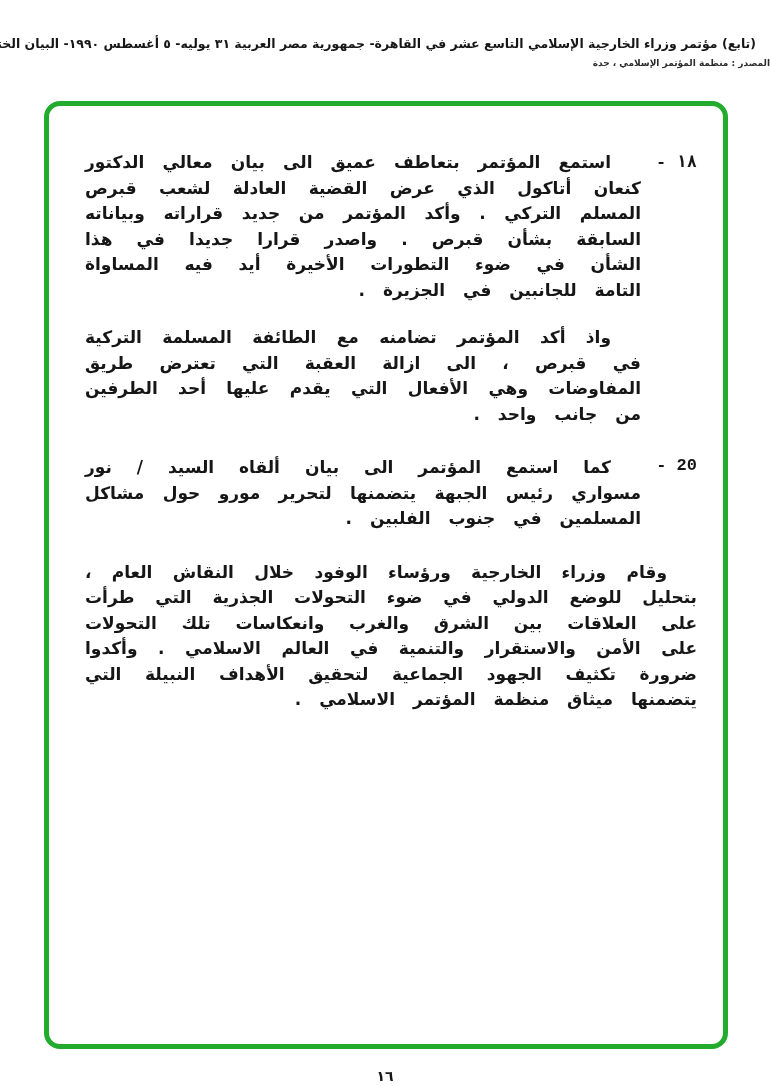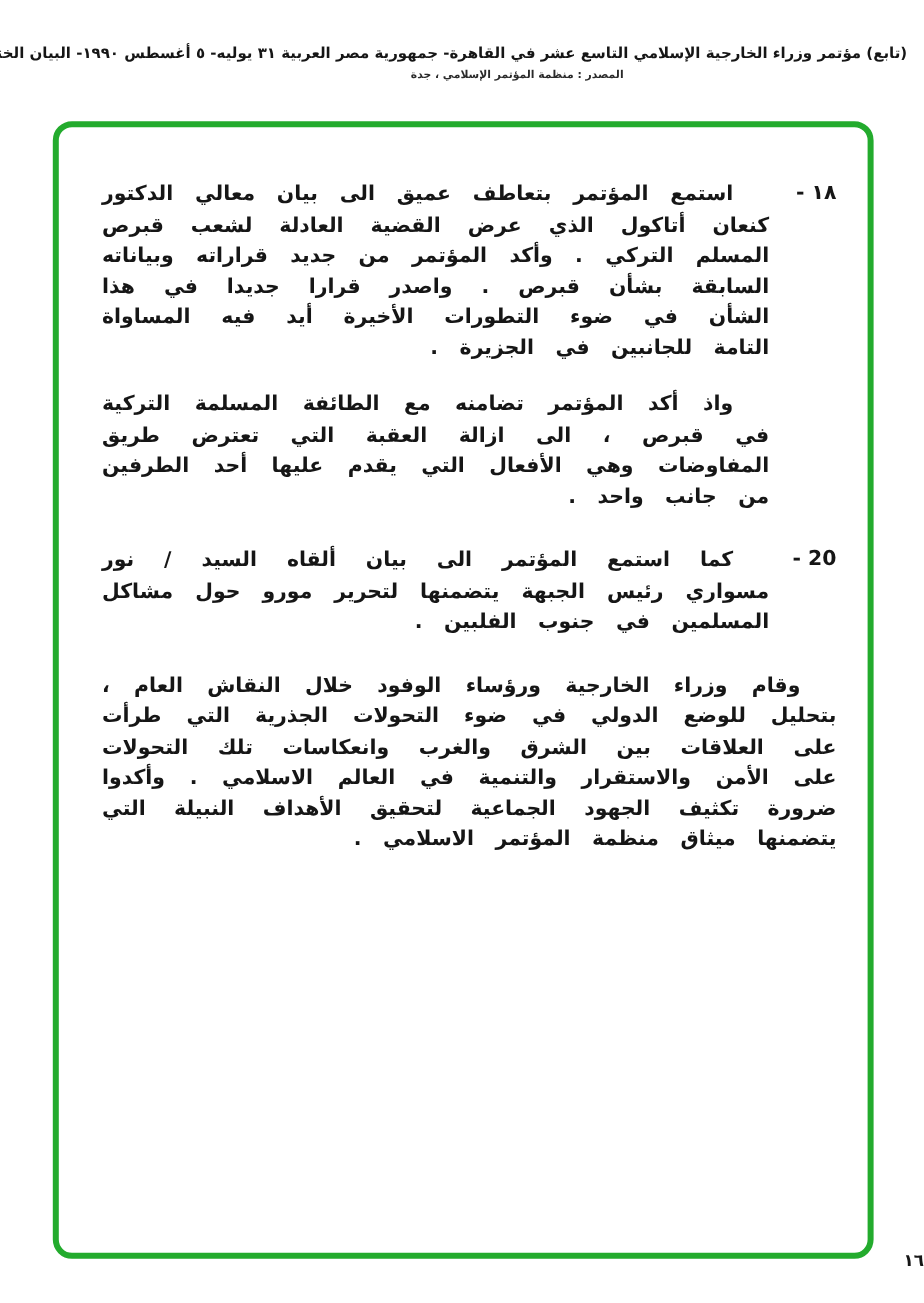--- a/index.html
+++ b/index.html
@@ -18,21 +18,21 @@
   .doc-header { direction: rtl; padding-top: 36px; }
   .header-title {
     text-align: center;
     font-size: 12.5px;
     font-weight: 700;
     padding: 0 14px;
     white-space: nowrap;
   }
   .header-source {
     direction: rtl;
-    text-align: center;
+    text-align: right;
     padding-left: 92px;
     margin-top: 7px;
     font-size: 9px;
     font-weight: 700;
     color: #2a2a2a;
   }
 
   
   .scan-frame {
     position: absolute;
@@ -51,38 +51,39 @@
   }
 
   
   .item { display: flex; margin-bottom: 6px; }
   .item-number {
     flex: 0 0 56px;
     font-size: 17px;
     font-weight: 700;
     padding-top: 1px;
     white-space: nowrap;
+    font-family: Liberation Mono, monospace;
   }
   .item-body { flex: 1 1 auto; min-width: 0; }
   .para {
     margin: 0 0 22px 0;
     font-size: 17px;
     font-weight: 700;
     line-height: 25.5px;
     text-align: justify;
     text-indent: 30px;
     word-spacing: 12px;
   }
 
   
   .doc-footer {
     position: absolute;
     left: 0; right: 0;
-    top: 1040px;
-    text-align: right;
+    top: 1066px;
+    text-align: center;
   }
   .page-number { font-size: 14px; font-weight: 700; }
 </style>
 </head>
 <body>
 
 <div class="page">
 
   <header class="doc-header">
     <div class="header-title">(تابع) مؤتمر وزراء الخارجية الإسلامي التاسع عشر في القاهرة- جمهورية مصر العربية ٣١ يوليه- ٥ أغسطس ١٩٩٠- البيان الختامي</div>

